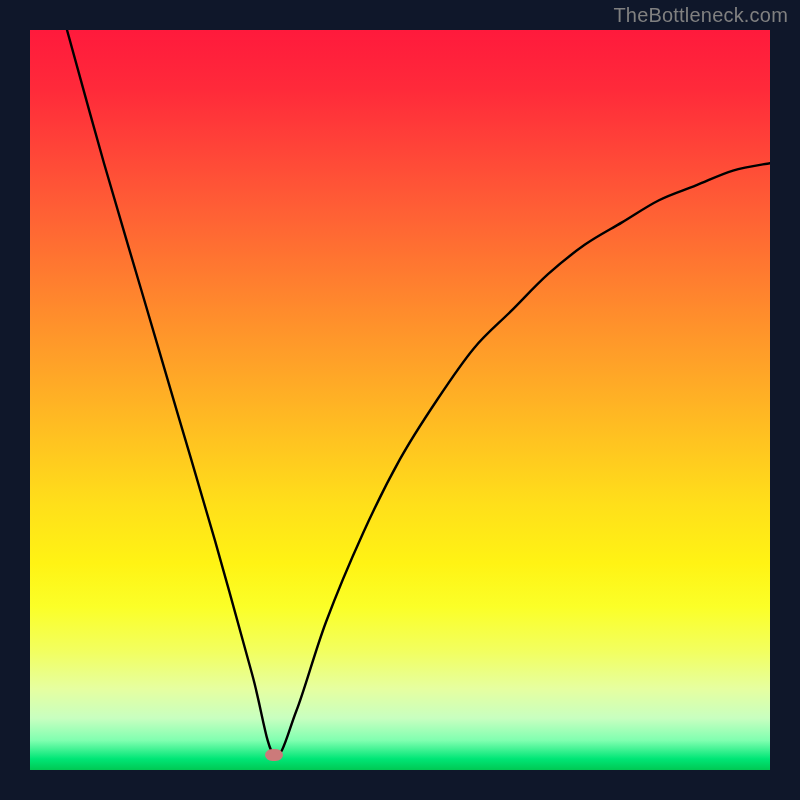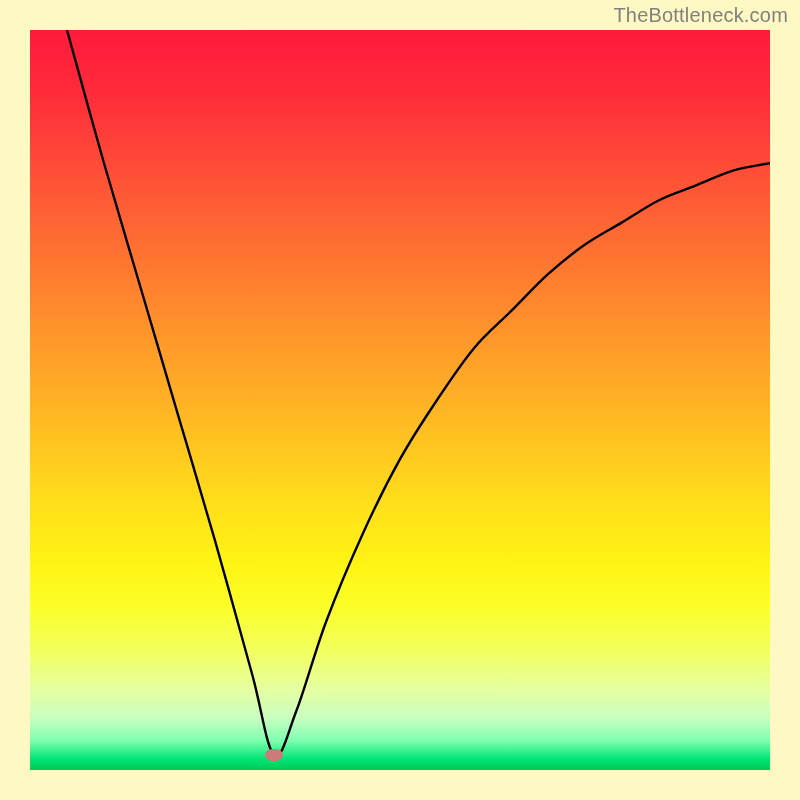--- a/index.html
+++ b/index.html
@@ -10,21 +10,21 @@
     background: #000;
     font-family: Arial, Helvetica, sans-serif;
     overflow: hidden;
   }
   .frame {
     position: absolute;
     left: 0;
     top: 0;
     width: 800px;
     height: 800px;
-    background: #fef9c3;
+    background: #0f172a;
   }
   .plot-area {
     position: absolute;
     left: 30px;
     top: 30px;
     width: 740px;
     height: 740px;
     overflow: hidden;
   }
   .gradient {

